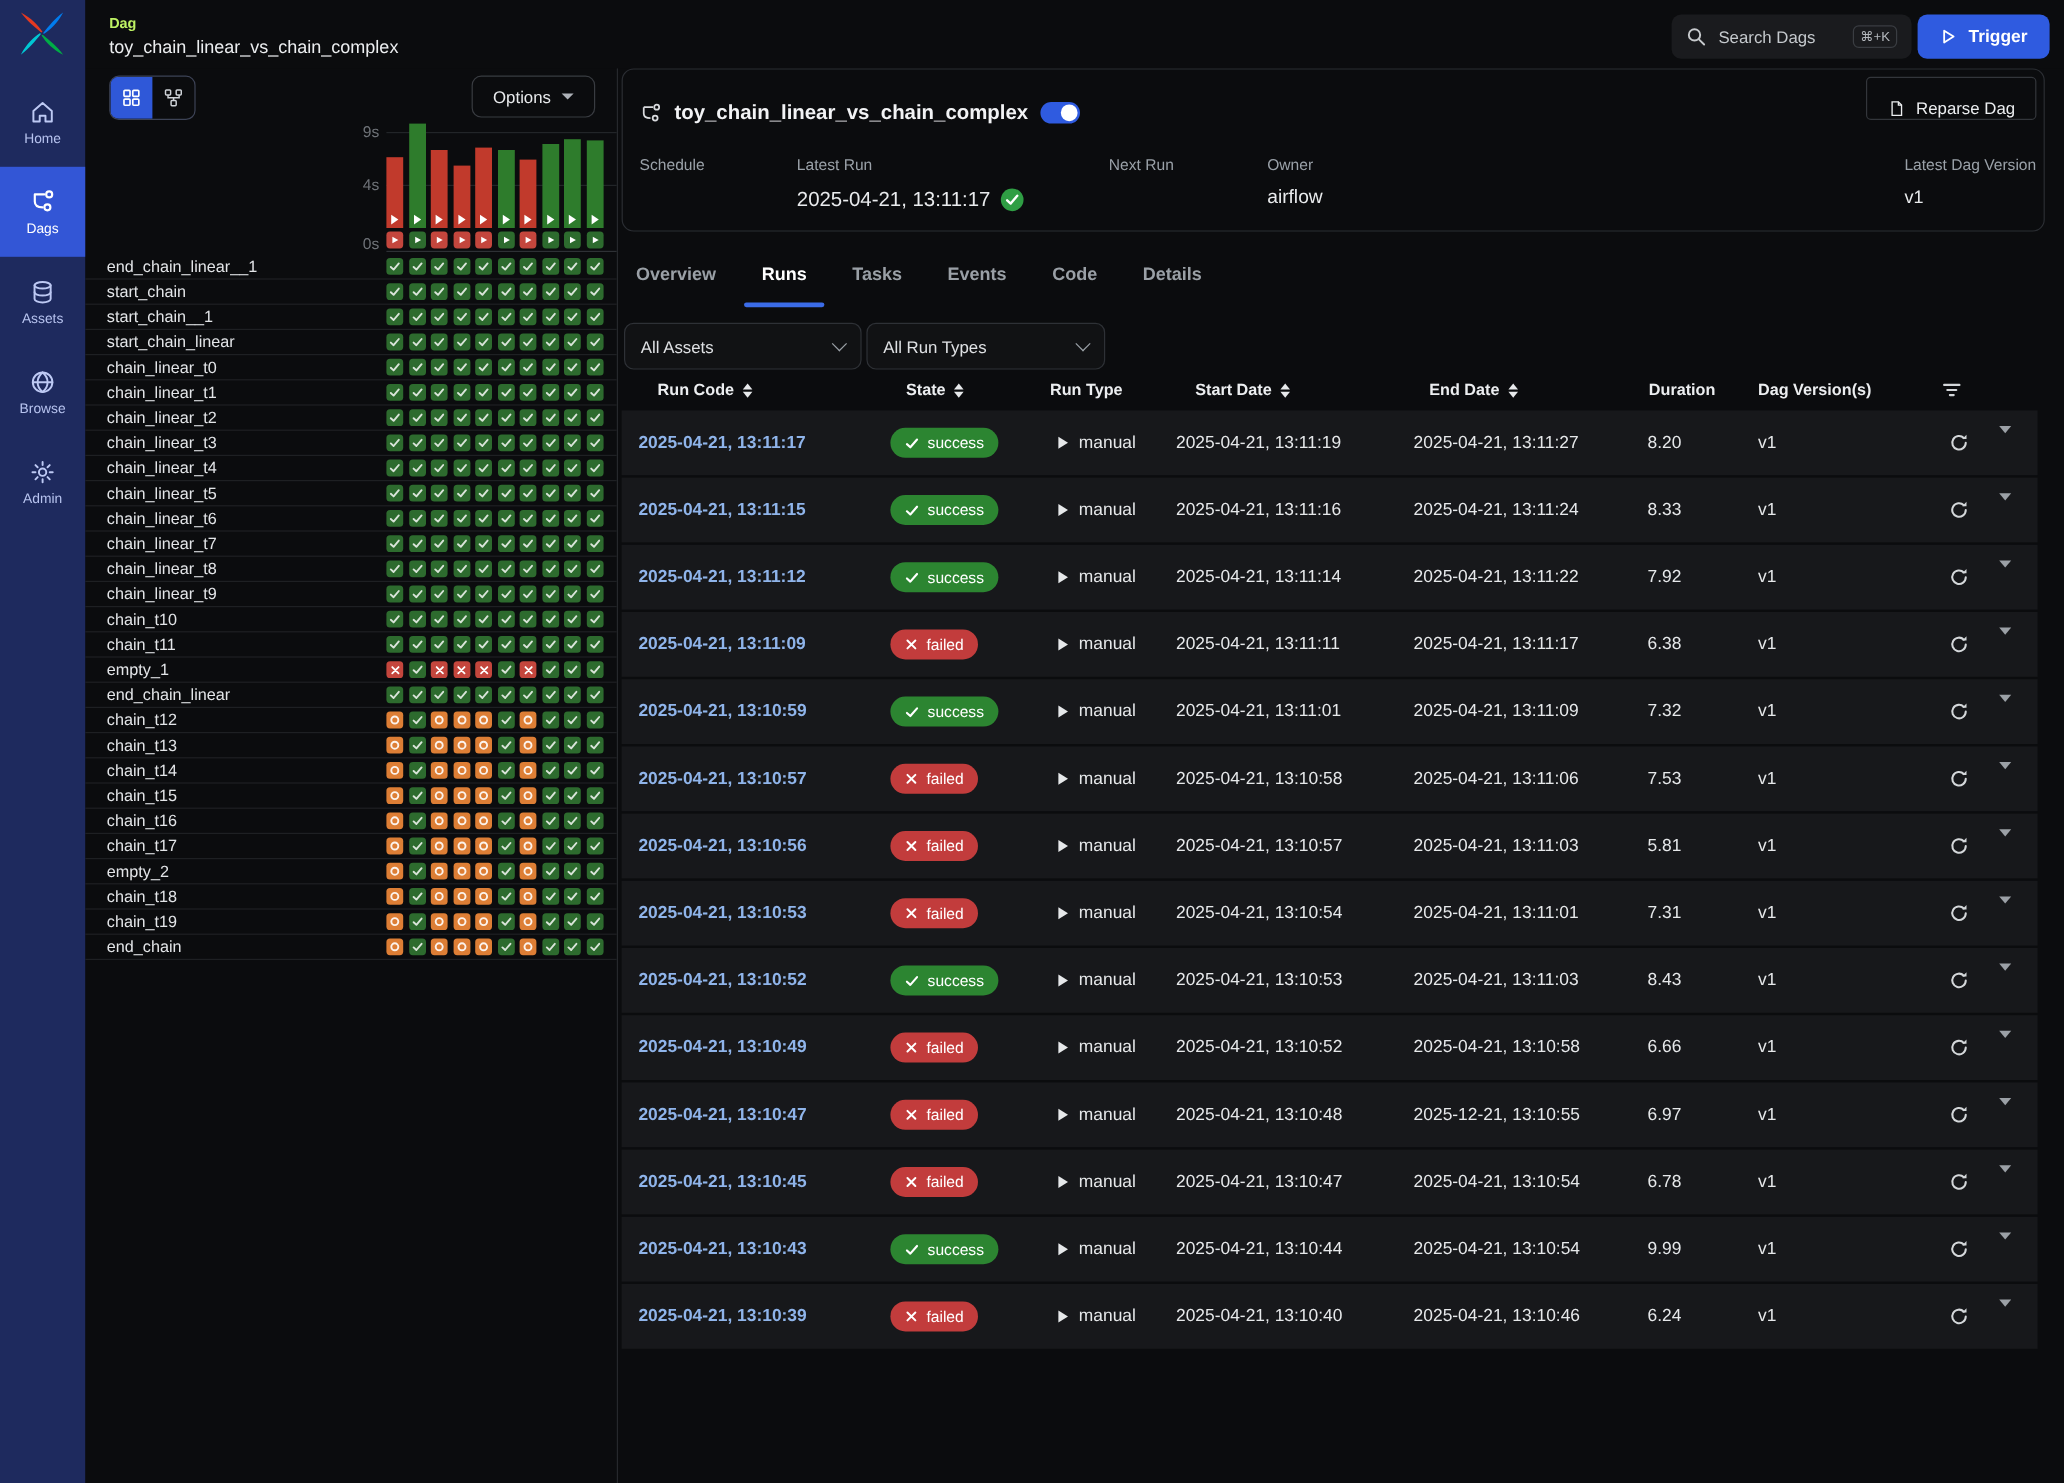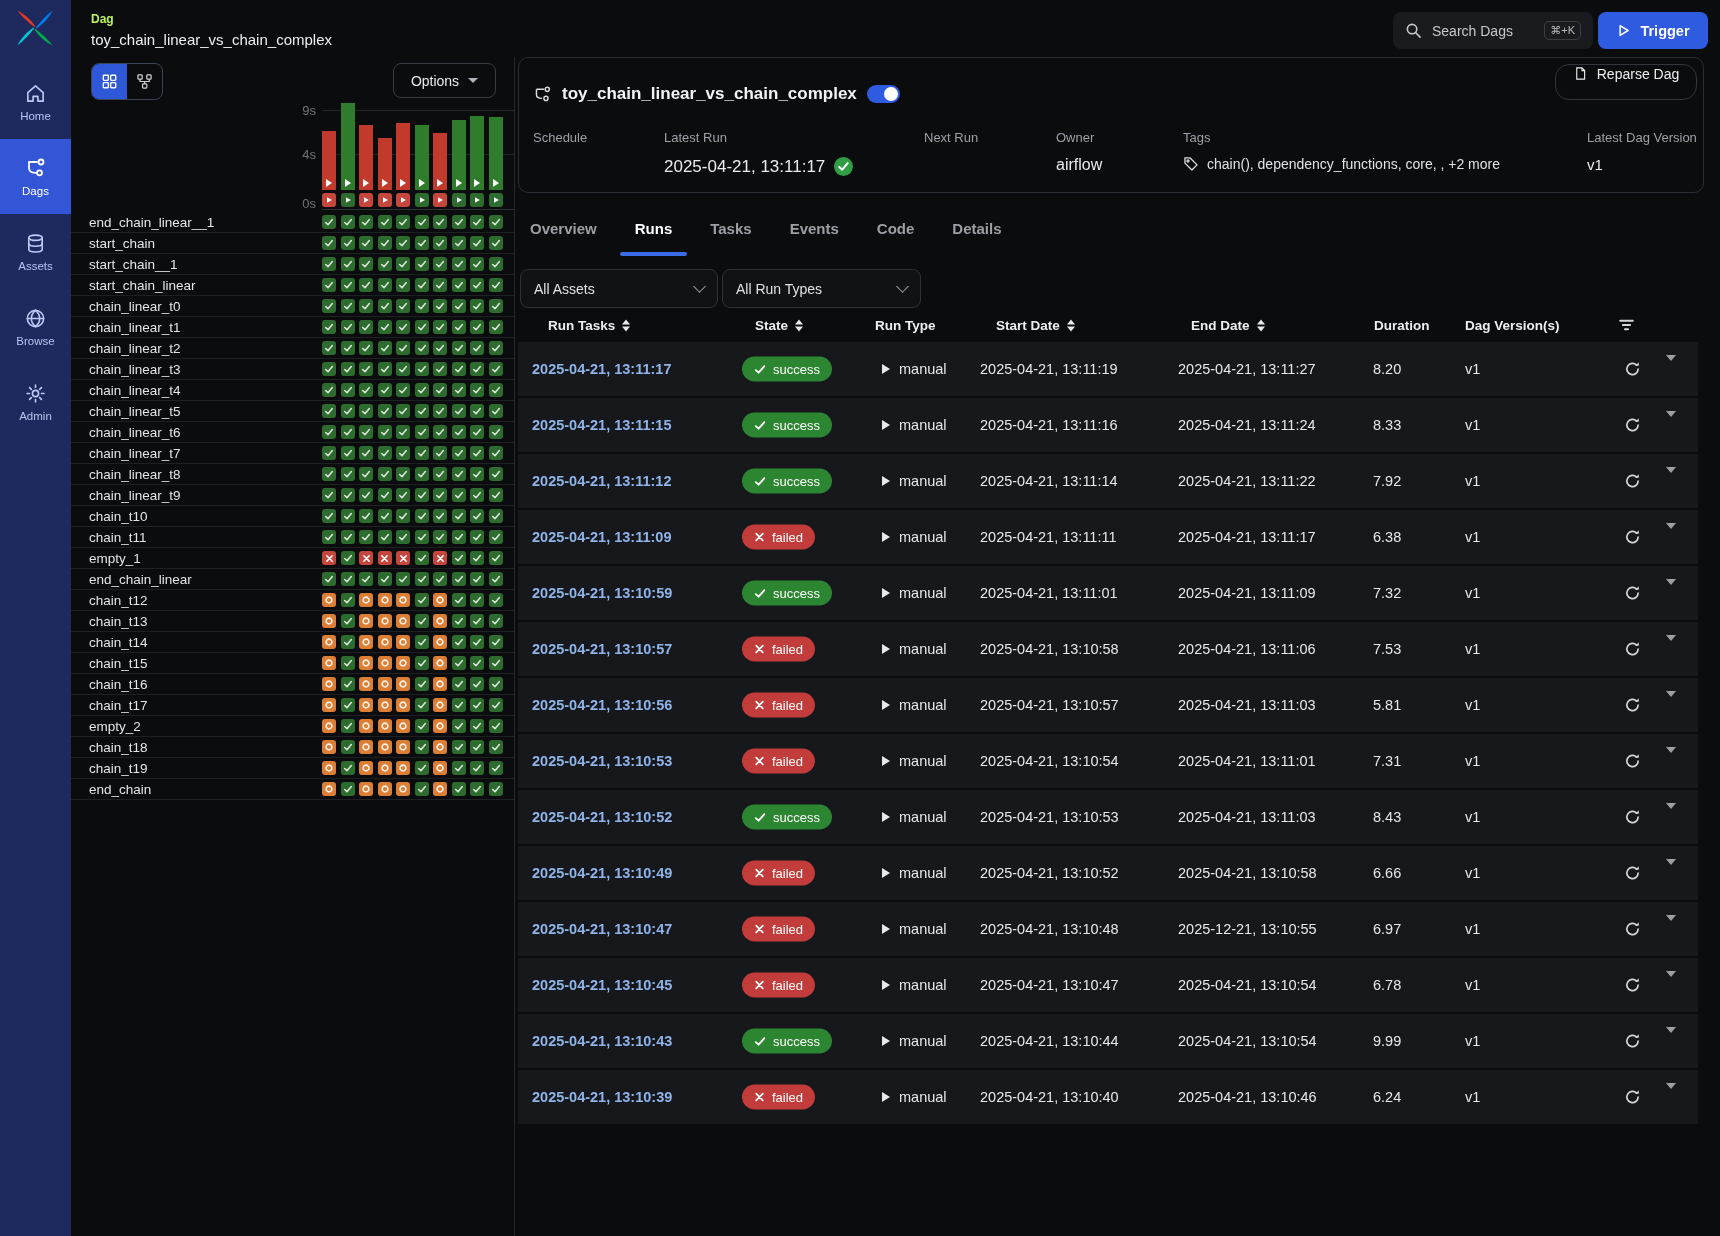--- a/index.html
+++ b/index.html
@@ -51,22 +51,22 @@
   .taskrow .tlabel{position:absolute;left:18px;top:50%;transform:translateY(-50%);font-size:13.5px;color:#e3e5e8;cursor:pointer;}
   .vdivider{position:absolute;left:514px;top:57px;bottom:0;width:1px;background:#26282c;}
 
   
   .dagcard{position:absolute;left:518px;top:57px;width:1186px;height:136px;border:1px solid #2b2e33;border-radius:10px;
            box-sizing:border-box;}
   .dagtitle-row{position:absolute;left:14px;top:26px;display:flex;align-items:center;gap:10px;}
   .dagtitle{font-size:17px;font-weight:700;color:#f2f3f5;}
   .toggle{width:33px;height:18px;border-radius:10px;background:#2f5be0;position:relative;cursor:pointer;}
   .toggle .knob{position:absolute;right:2px;top:2px;width:14px;height:14px;border-radius:50%;background:#fff;}
-  .reparse{position:absolute;right:6px;top:6px;width:142px;height:36px;border:1px solid #33363b;border-radius:14px;background:transparent;
-           color:#eceef0;font-size:14px;display:flex;align-items:flex-start;justify-content:center;gap:9px;cursor:pointer;font-family:inherit;}
+  .reparse{position:absolute;right:6px;top:6px;width:142px;height:36px;border:1px solid #33363b;border-radius:4px;background:transparent;
+           color:#eceef0;font-size:14px;display:flex;align-items:flex-end;justify-content:center;gap:9px;cursor:pointer;font-family:inherit;}
   .dagstats{position:absolute;left:0;top:72px;width:100%;height:60px;}
   .stat{position:absolute;top:0;}
   .stat-label{font-size:13px;color:#9aa1a8;margin-bottom:11px;}
   .stat-value{font-size:15px;color:#e9ebed;display:flex;align-items:center;gap:8px;white-space:nowrap;}
   .stat.s-latest .stat-value{font-size:17px;}
   .stat.s-owner .stat-value{font-size:16px;}
   .stat.s-tags .stat-value{font-size:14px;color:#dfe2e5;}
 
   
   .tabs{position:absolute;left:528px;top:216px;display:flex;gap:34px;}
@@ -1852,34 +1852,20 @@
         <div class="stat" style="left: 405px;">
           <div class="stat-label">Next Run</div>
           <div class="stat-value"></div>
         </div>
         <div class="stat s-owner" style="left: 537px;">
           <div class="stat-label">Owner</div>
           <div class="stat-value">
             <span>airflow</span>
           </div>
         </div>
-        <div class="stat s-tags" style="left: 664px;">
-          <div class="stat-label">Tags</div>
-          <div class="stat-value">
-            <span style="display: flex;">
-              <svg width="16" height="16" viewBox="0 0 18 18">
-                <g fill="none" stroke="#d9dbde" stroke-width="1.5" stroke-linejoin="round">
-                  <path d="M2.2 8 V2.2 H8 L15.8 10 L10 15.8 Z"></path>
-                  <circle cx="5.6" cy="5.6" r="1.2"></circle>
-                </g>
-              </svg>
-            </span>
-            <span>chain(), dependency_functions, core, , +2 more</span>
-          </div>
-        </div>
         <div class="stat" style="left: 1068px;">
           <div class="stat-label">Latest Dag Version</div>
           <div class="stat-value">
             <span>v1</span>
           </div>
         </div>
       </div>
   </div>
 
   <div class="tabs">
@@ -1895,21 +1881,21 @@
     <span class="sel-label">All Assets</span>
     <span class="sel-chev"></span>
   </div>
   <div class="select" style="left:722px;width:199px;justify-content:space-between;">
     <span class="sel-label">All Run Types</span>
     <span class="sel-chev"></span>
   </div>
 
   <div class="thead">
       <div class="th" style="left: 30px;">
-        <span>Run Tasks</span>
+        <span>Run Code</span>
         <span class="sortstack">
           <span class="s-up"></span>
           <span class="s-dn"></span>
         </span>
       </div>
       <div class="th" style="left: 237px;">
         <span>State</span>
         <span class="sortstack">
           <span class="s-up"></span>
           <span class="s-dn"></span>

